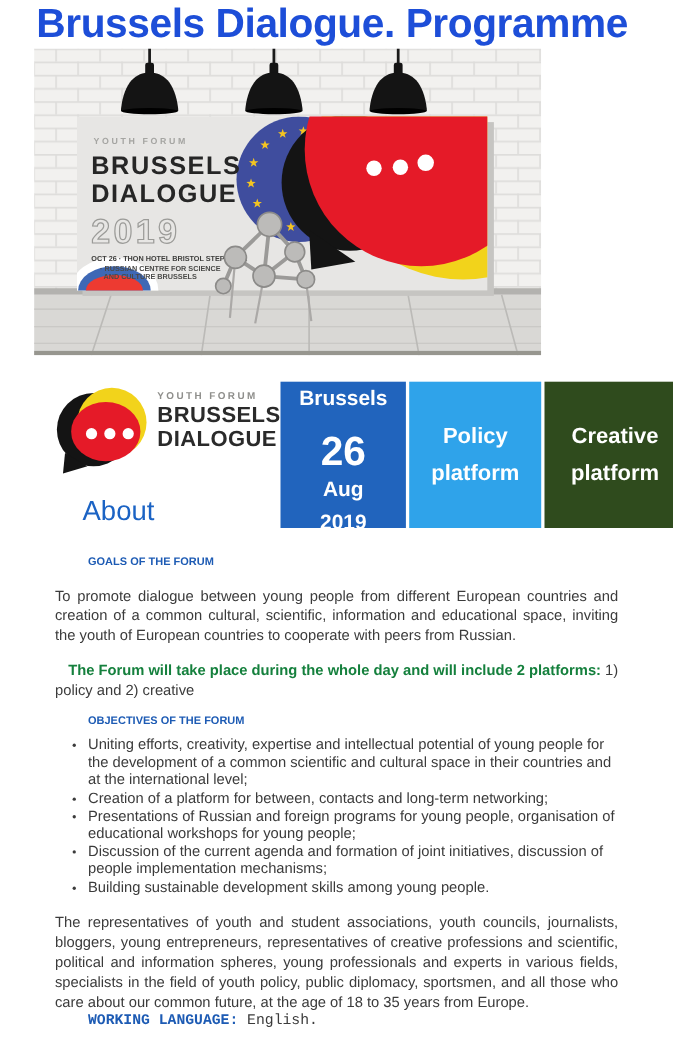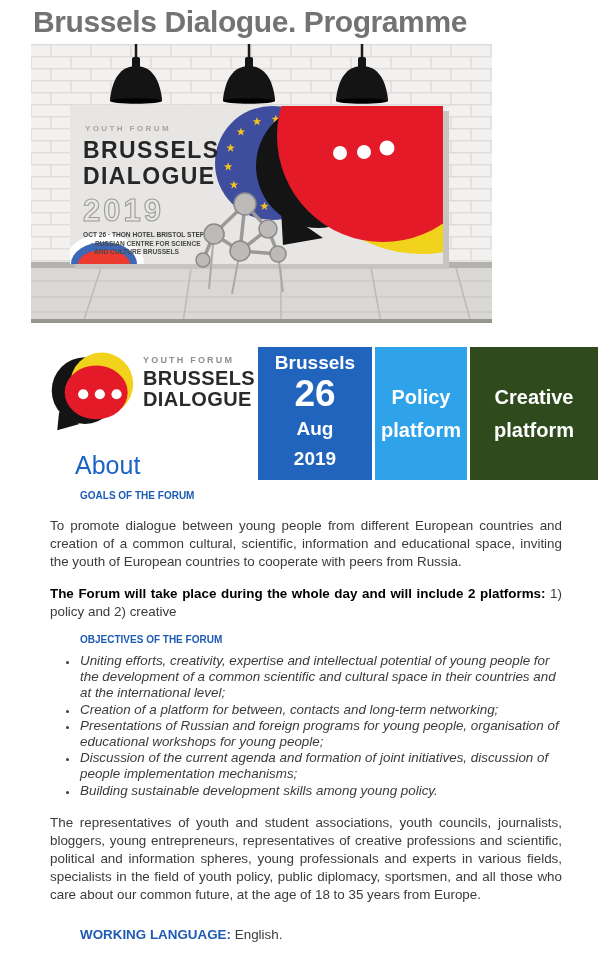--- a/index.html
+++ b/index.html
@@ -1,47 +1,47 @@
 <!DOCTYPE html>
 <html><head>
 <meta charset="utf-8">
 <style>
   html,body{margin:0;padding:0;background:#fff;}
   body{width:612px;height:964px;overflow:hidden;font-family:"Liberation Sans",sans-serif;color:#3b3b3b;}
-  h1{margin:4px 0 0 33px;font-size:30px;line-height:36px;font-weight:700;letter-spacing:-0.4px;color:#737373;}
+  h1{margin:4px 0 0 33px;font-size:37px;line-height:36px;font-weight:700;letter-spacing:-0.4px;color:#1d4ed8;}
   .banner{margin:4px 0 0 31px;width:461px;height:279px;display:block;}
   .brand-row{display:flex;margin:24px 0 0 48px;align-items:flex-start;}
   .brand-left{width:210px;}
   .brand-lockup{display:flex;align-items:flex-start;}
   .logo-svg{flex:0 0 auto;}
   .logo-text{margin:8px 0 0 7px;}
   .logo-eyebrow{font-size:9px;letter-spacing:2.2px;font-weight:700;color:#8f8f8c;margin-bottom:3px;}
   .logo-line{font-size:20px;font-weight:800;letter-spacing:.4px;line-height:21px;color:#2a2a2a;}
-  .about{margin:16px 0 0 27px;font-size:25px;color:#1b63c4;cursor:pointer;}
+  .about{margin:16px 0 16px 27px;font-size:25px;color:#1b63c4;cursor:pointer;}
   .info-blocks{display:flex;gap:3px;}
   .block{height:133px;color:#fff;font-weight:700;display:flex;flex-direction:column;align-items:center;text-align:center;}
   .block-date{width:114px;background:#2164bd;justify-content:flex-start;padding-top:5px;box-sizing:border-box;}
   .bd-city{font-size:19px;}
-  .bd-day{font-size:37px;line-height:38px;margin-top:1px;}
+  .bd-day{font-size:37px;line-height:38px;margin-top:18px;}
   .bd-month{font-size:19px;margin-top:5px;}
   .bd-year{font-size:19px;margin-top:8px;}
-  .block-policy{width:92px;background:#2fa3ea;justify-content:center;}
+  .block-policy{width:120px;background:#2fa3ea;justify-content:center;}
   .block-creative{width:128px;background:#2f4b1d;justify-content:center;}
   .pl-line{font-size:20px;line-height:33px;}
   .content{width:512px;margin-left:50px;font-size:13.4px;line-height:18px;}
   .sec-heading{margin:8px 0 0 30px;font-size:10px;line-height:16px;font-weight:700;color:#1d5bb4;}
   .sec-heading.obj{margin-top:11px;}
   .sec-heading.part{margin-top:6px;}
   p.just{margin:13px 0 0;text-align:justify;}
   p.platforms{margin-top:14px;}
-  p.platforms b{color:#000000;}
-  ul.obj-list{margin:5px 0 15px;padding-left:29px;line-height:16.2px;font-style:italic;}
+  p.platforms b{color:#15803d;margin-left:12px;}
+  ul.obj-list{margin:5px 0 15px;padding-left:29px;line-height:16.2px;}
   ul.obj-list li{margin:0;padding-left:1px;}
   ul.obj-list li::marker{font-size:11px;}
-  .lang{margin:22px 0 0 30px;}
+  .lang{margin:0 0 0 30px;font-family:Liberation Mono, monospace;}
   .lang .lbl{font-weight:700;color:#1d5bb4;}
 </style>
 </head>
 <body>
 
 <main>
 
   <h1>Brussels Dialogue. Programme</h1>
 
   <svg class="banner" viewBox="0 0 461 279" width="461" height="279" xmlns="http://www.w3.org/2000/svg">
@@ -180,30 +180,30 @@
       </div>
       <div class="block block-creative">
         <div class="pl-line">Creative</div>
         <div class="pl-line">platform</div>
       </div>
     </div>
   </section>
 
   <section class="content">
     <div class="sec-heading">GOALS OF THE FORUM</div>
-    <p class="just">To promote dialogue between young people from different European countries and creation of a common cultural, scientific, information and educational space, inviting the youth of European countries to cooperate with peers from Russia.</p>
+    <p class="just">To promote dialogue between young people from different European countries and creation of a common cultural, scientific, information and educational space, inviting the youth of European countries to cooperate with peers from Russian.</p>
     <p class="just platforms"><b>The Forum will take place during the whole day and will include 2 platforms:</b><span> 1) policy and 2) creative</span></p>
 
     <div class="sec-heading obj">OBJECTIVES OF THE FORUM</div>
     <ul class="obj-list">
       <li>Uniting efforts, creativity, expertise and intellectual potential of young people for the development of a common scientific and cultural space in their countries and at the international level;</li>
       <li>Creation of a platform for between, contacts and long-term networking;</li>
       <li>Presentations of Russian and foreign programs for young people, organisation of educational workshops for young people;</li>
       <li>Discussion of the current agenda and formation of joint initiatives, discussion of people implementation mechanisms;</li>
-      <li>Building sustainable development skills among young policy.</li>
+      <li>Building sustainable development skills among young people.</li>
     </ul>
 
     <p class="just">The representatives of youth and student associations, youth councils, journalists, bloggers, young entrepreneurs, representatives of creative professions and scientific, political and information spheres, young professionals and experts in various fields, specialists in the field of youth policy, public diplomacy, sportsmen, and all those who care about our common future, at the age of 18 to 35 years from Europe.</p>
 
     <p class="lang"><span class="lbl">WORKING LANGUAGE:</span> <span>English.</span></p>
   </section>
 
 </main>
 
 </body></html>

